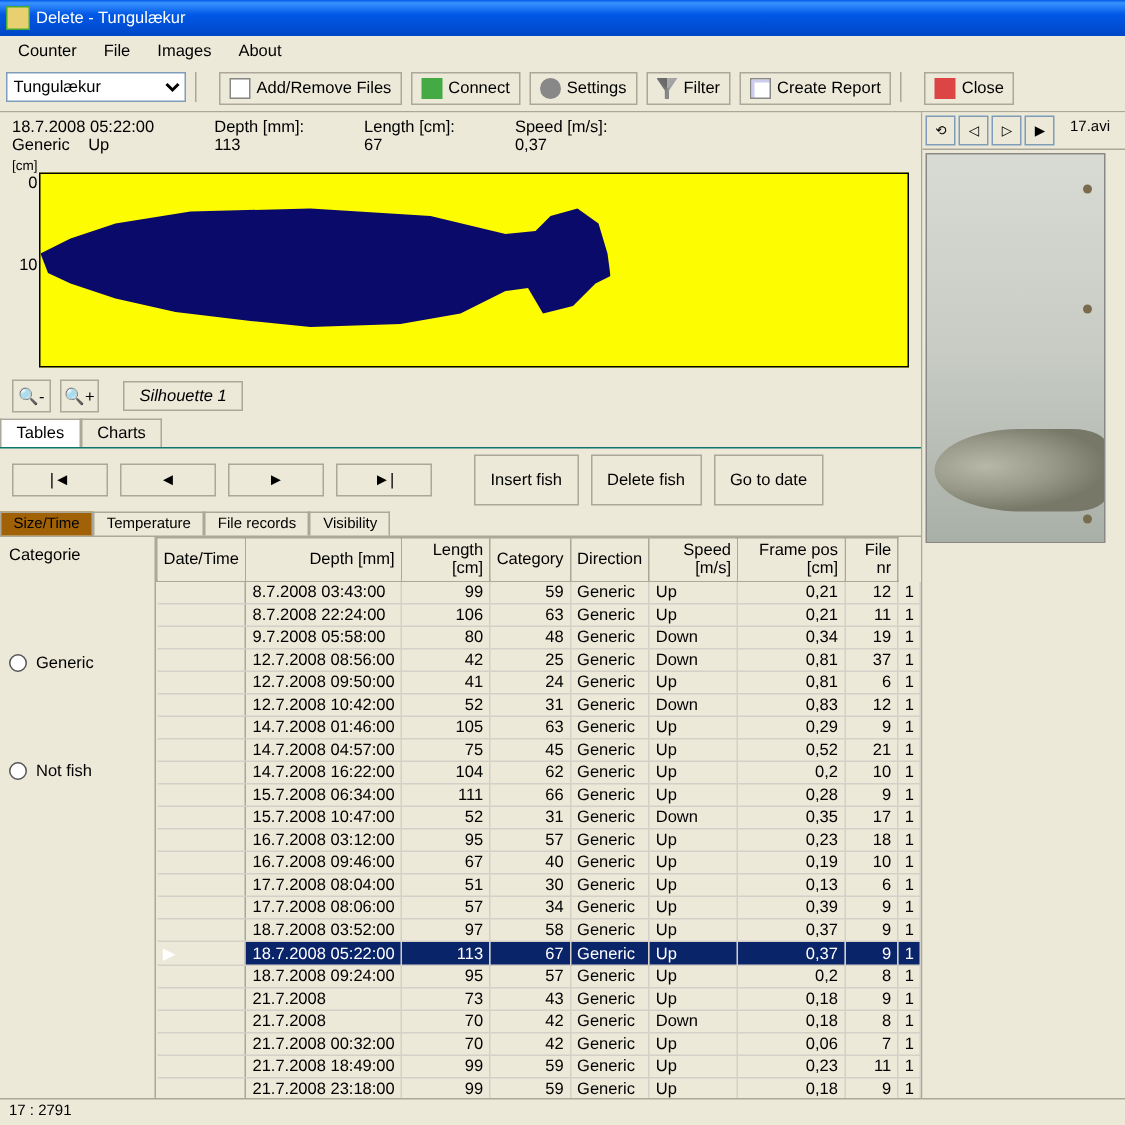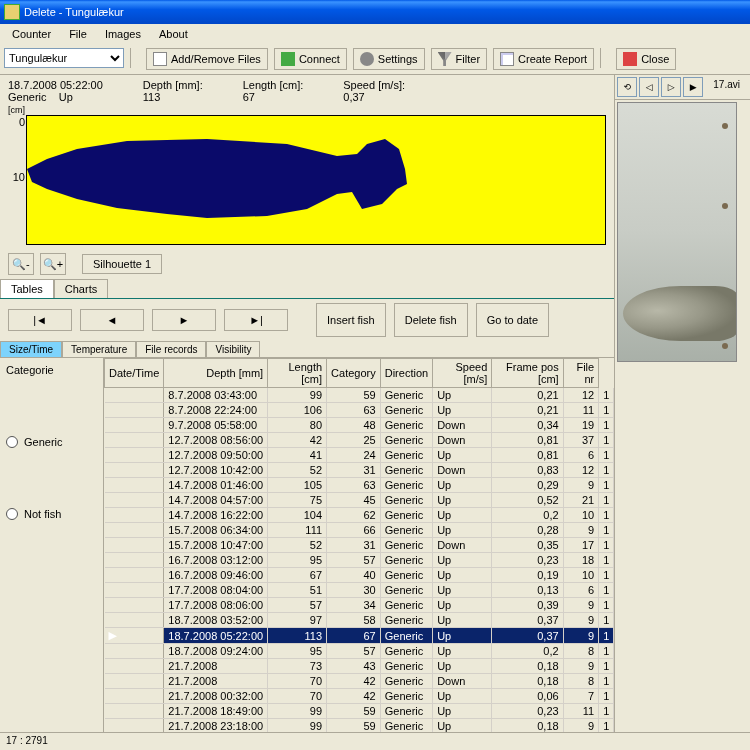--- a/index.html
+++ b/index.html
@@ -24,30 +24,30 @@
 .sil-area { background: #ece9d8; padding: 4px 8px; }
 .sil-meta { display: flex; gap: 40px; font-size: 10px; margin-bottom: 2px; }
 .sil-meta div { display: flex; flex-direction: column; }
 .ruler-lbl { font-size: 9px; text-align: left; }
 .sil-canvas { height: 130px; background: #fefc00; border: 1px solid #000; position: relative; margin-left: 18px; }
 .y-ax{position:absolute;left:-18px;top:0;height:100%;width:18px;font-size:9px;}
 .y-ax span{position:absolute;right:2px;}
 .fish { position: absolute; left: 0; top: 18px; width: 380px; height: 85px; }
 .zoom-row { display: flex; align-items: center; gap: 6px; padding: 4px 8px; }
 .zoom-btn { width: 26px; height: 22px; border: 1px solid #aca899; background: #ece9d8; display: flex; align-items: center; justify-content: center; cursor: pointer; }
-.sil-tab { border: 1px solid #aca899; padding: 3px 10px; margin-left: 10px; background: #ece9d8; }
+.sil-tab { border: 1px solid #aca899; padding: 3px 10px; margin-left: 10px; background: #ece9d8; font-style: italic; }
 .tabrow { display: flex; border-bottom: 1px solid #0f766e; }
 .tab { padding: 3px 10px; border: 1px solid #aca899; border-bottom: none; background: #ece9d8; cursor: pointer; }
 .tab.active { background: #fff; }
 .navrow { display: flex; gap: 8px; padding: 4px 8px; align-items: center; }
 .navbtn { width: 64px; height: 22px; border: 1px solid #aca899; background: #ece9d8; display:flex;align-items:center;justify-content:center;cursor:pointer; }
 .actbtn { height: 34px; border: 1px solid #aca899; background: #ece9d8; padding: 0 10px; cursor:pointer;}
 .subtabrow { display: flex; border-bottom: 1px solid #aca899; }
 .subtab { padding: 2px 8px; border: 1px solid #aca899; border-bottom: none; font-size: 10px; cursor:pointer;}
-.subtab.active { background: #7dd3fc; }
+.subtab.active { background: #a16207; }
 .data-area { display: flex; flex: 1; overflow: hidden; }
 .cat-pane { width: 104px; border-right: 1px solid #aca899; padding: 6px; font-size: 10px; }
 .cat-pane .hdr { margin-bottom: 20px; }
 .radio-row { display: flex; align-items: center; gap: 6px; margin: 60px 0; }
 .radio { width: 12px; height: 12px; border: 1px solid #555; border-radius: 50%; background: #fff; }
 .table-wrap { flex: 1; overflow-y: auto; }
 table { border-collapse: collapse; width: 100%; font-size: 10px; }
 th { background: #ece9d8; border: 1px solid #aca899; padding: 2px 4px; text-align: right; font-weight: normal; position: sticky; top: 0; }
 td { border-right: 1px solid #d4d0c8; border-bottom: 1px solid #d4d0c8; padding: 1px 4px; white-space: nowrap; }
 tr.sel td { background: #0a246a; color: #fff; }

